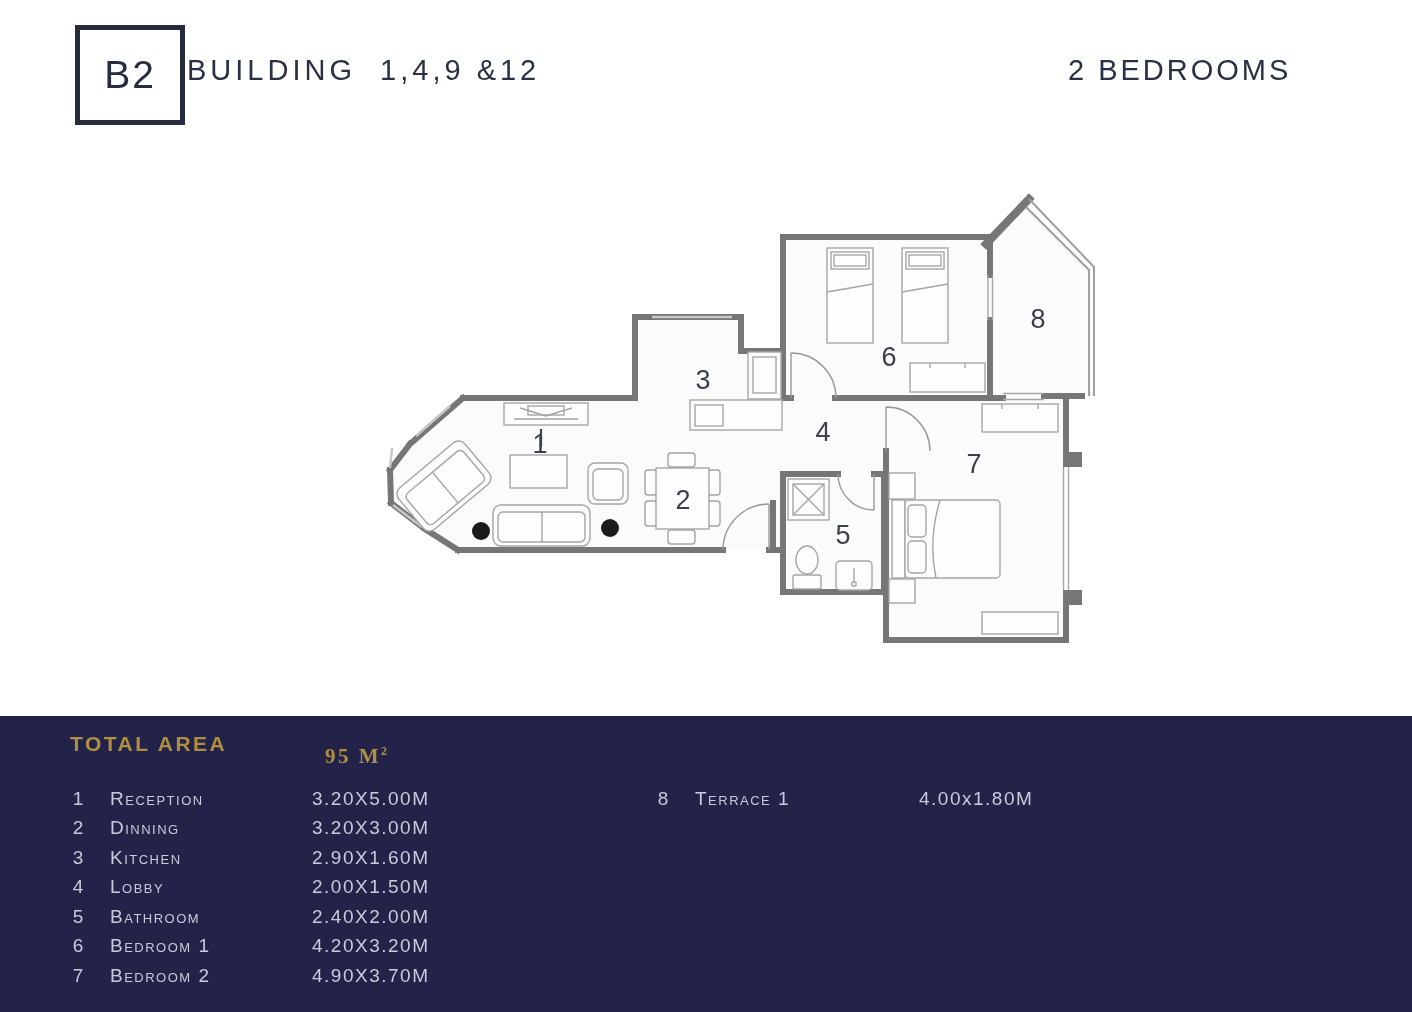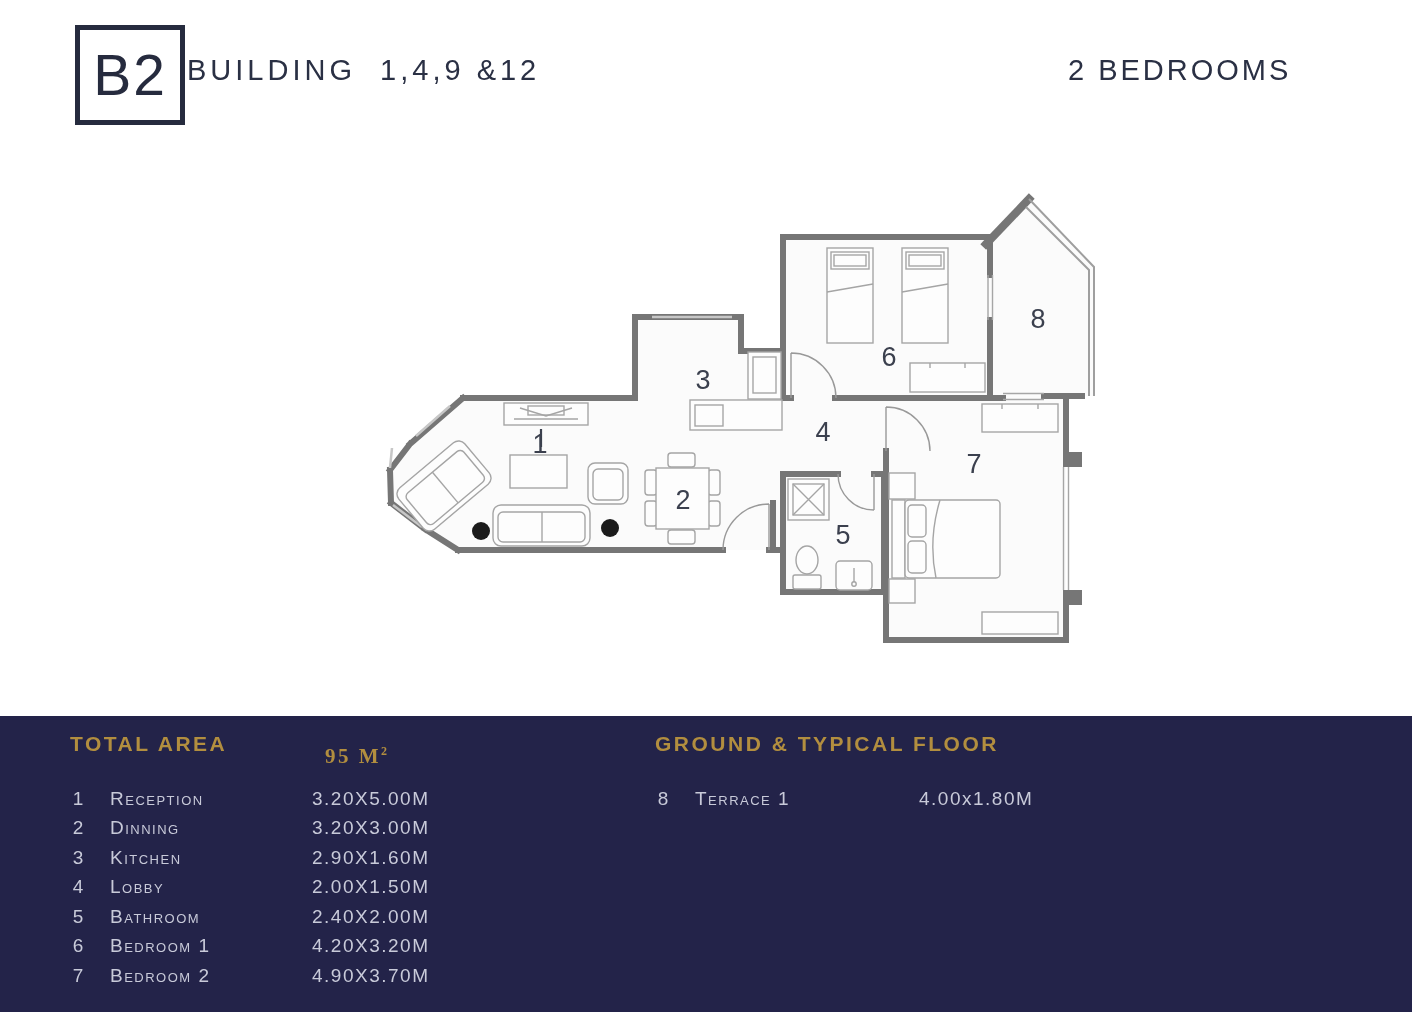--- a/index.html
+++ b/index.html
@@ -1,21 +1,21 @@
 <!DOCTYPE html>
 <html><head>
 <meta charset="utf-8">
 <style>
   html,body{margin:0;padding:0;background:#ffffff;}
   body{width:1412px;height:1012px;position:relative;font-family:"Liberation Sans",sans-serif;overflow:hidden;}
 
   
   .unit-box{position:absolute;left:75px;top:25px;width:100px;height:90px;
     border:5px solid #262b3e;display:flex;align-items:center;justify-content:center;}
-  .unit-box span{font-size:57px;color:#262b3e;letter-spacing:2px;}
+  .unit-box span{font-size:39px;color:#262b3e;letter-spacing:2px;}
   .building-label{position:absolute;left:187px;top:54px;font-size:29px;color:#2a3044;
     letter-spacing:4px;white-space:pre;}
   .bedrooms-label{position:absolute;left:1068px;top:54px;font-size:29px;color:#2a3044;
     letter-spacing:3px;}
 
   
   .plan-svg{position:absolute;left:0;top:0;}
 
   
   .panel{position:absolute;left:0;top:716px;width:1412px;height:360px;background:#232349;}
@@ -219,21 +219,20 @@
     <text x="1038" y="328">8</text>
   </g>
 </svg>
 
 <div class="panel">
 
   <div class="heading gold total-area-label">TOTAL AREA</div>
   <div class="heading gold total-area-value">
     <span>95 M</span><sup>2</sup>
   </div>
-  <div class="heading gold floor-label">GROUND &amp; TYPICAL FLOOR</div>
 
   <div class="room-list">
     <div class="room-row">
       <span class="num">1</span>
       <span class="name">Reception</span>
       <span class="dims">3.20X5.00M</span>
     </div>
     <div class="room-row">
       <span class="num">2</span>
       <span class="name">Dinning</span>

